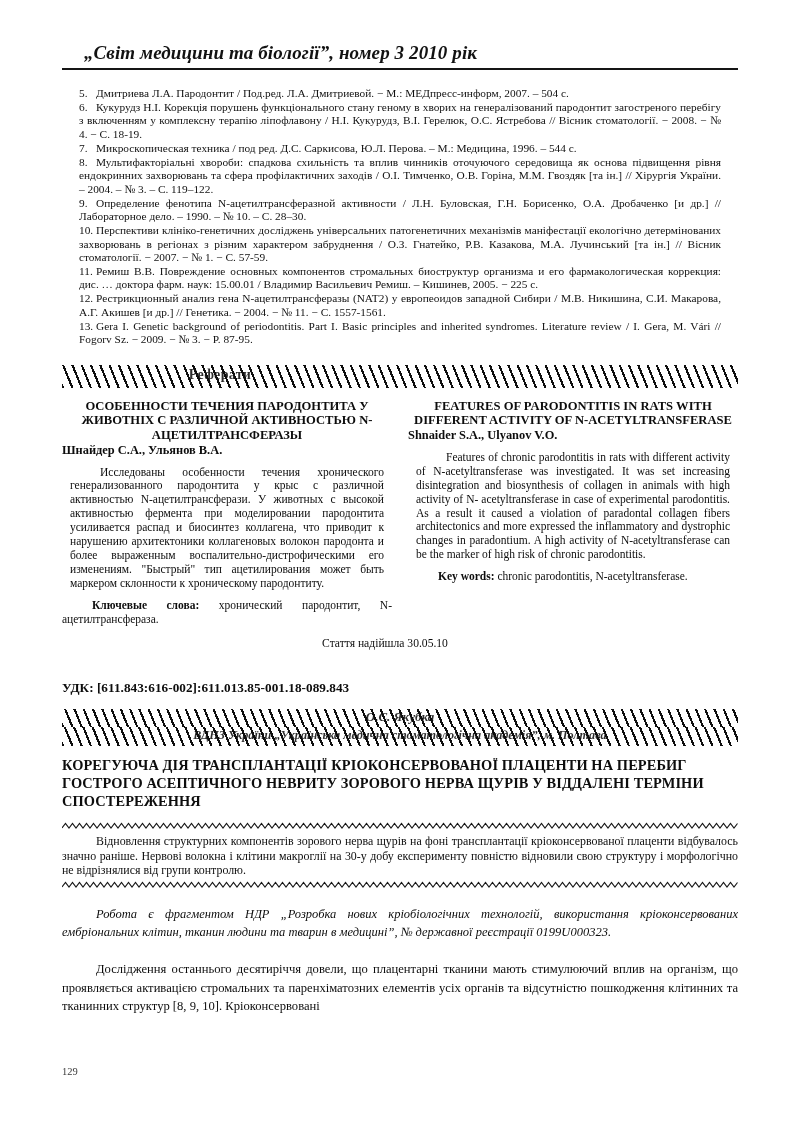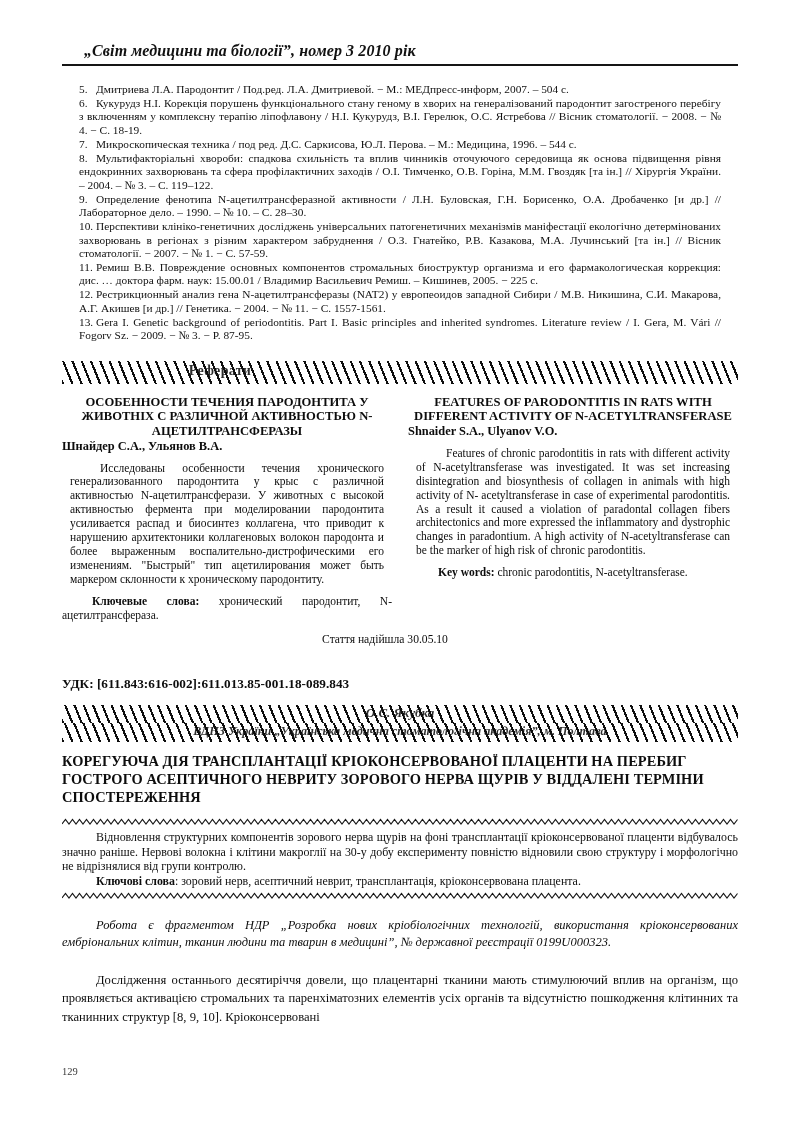--- a/index.html
+++ b/index.html
@@ -30,21 +30,21 @@
     left: 62px;
     top: 42px;
     width: 676px;
   }
 
   
   .runhead {
     font-family: "Liberation Serif", "DejaVu Serif", serif;
     font-style: italic;
     font-weight: bold;
-    font-size: 16px;
+    font-size: 19px;
     letter-spacing: .1px;
     color: #121212;
     padding-left: 22px;
     padding-bottom: 2px;
   }
   .runrule {
     border-bottom: 2px solid #151515;
     margin-top: 2px;
     margin-bottom: 17px;
     width: 100%;
@@ -302,21 +302,20 @@
 
     <div class="art-title">КОРЕГУЮЧА ДІЯ ТРАНСПЛАНТАЦІЇ КРІОКОНСЕРВОВАНОЇ ПЛАЦЕНТИ НА ПЕРЕБИГ ГОСТРОГО АСЕПТИЧНОГО НЕВРИТУ ЗОРОВОГО НЕРВА ЩУРІВ У ВІДДАЛЕНІ ТЕРМІНИ СПОСТЕРЕЖЕННЯ</div>
 
     <div class="wavy">
       <svg viewBox="0 0 676 9" preserveAspectRatio="none" aria-hidden="true">
         <path d="M0 6 L3.5 1.5 L7 6 L10.5 1.5 L14 6 L17.5 1.5 L21 6 L24.5 1.5 L28 6 L31.5 1.5 L35 6 L38.5 1.5 L42 6 L45.5 1.5 L49 6 L52.5 1.5 L56 6 L59.5 1.5 L63 6 L66.5 1.5 L70 6 L73.5 1.5 L77 6 L80.5 1.5 L84 6 L87.5 1.5 L91 6 L94.5 1.5 L98 6 L101.5 1.5 L105 6 L108.5 1.5 L112 6 L115.5 1.5 L119 6 L122.5 1.5 L126 6 L129.5 1.5 L133 6 L136.5 1.5 L140 6 L143.5 1.5 L147 6 L150.5 1.5 L154 6 L157.5 1.5 L161 6 L164.5 1.5 L168 6 L171.5 1.5 L175 6 L178.5 1.5 L182 6 L185.5 1.5 L189 6 L192.5 1.5 L196 6 L199.5 1.5 L203 6 L206.5 1.5 L210 6 L213.5 1.5 L217 6 L220.5 1.5 L224 6 L227.5 1.5 L231 6 L234.5 1.5 L238 6 L241.5 1.5 L245 6 L248.5 1.5 L252 6 L255.5 1.5 L259 6 L262.5 1.5 L266 6 L269.5 1.5 L273 6 L276.5 1.5 L280 6 L283.5 1.5 L287 6 L290.5 1.5 L294 6 L297.5 1.5 L301 6 L304.5 1.5 L308 6 L311.5 1.5 L315 6 L318.5 1.5 L322 6 L325.5 1.5 L329 6 L332.5 1.5 L336 6 L339.5 1.5 L343 6 L346.5 1.5 L350 6 L353.5 1.5 L357 6 L360.5 1.5 L364 6 L367.5 1.5 L371 6 L374.5 1.5 L378 6 L381.5 1.5 L385 6 L388.5 1.5 L392 6 L395.5 1.5 L399 6 L402.5 1.5 L406 6 L409.5 1.5 L413 6 L416.5 1.5 L420 6 L423.5 1.5 L427 6 L430.5 1.5 L434 6 L437.5 1.5 L441 6 L444.5 1.5 L448 6 L451.5 1.5 L455 6 L458.5 1.5 L462 6 L465.5 1.5 L469 6 L472.5 1.5 L476 6 L479.5 1.5 L483 6 L486.5 1.5 L490 6 L493.5 1.5 L497 6 L500.5 1.5 L504 6 L507.5 1.5 L511 6 L514.5 1.5 L518 6 L521.5 1.5 L525 6 L528.5 1.5 L532 6 L535.5 1.5 L539 6 L542.5 1.5 L546 6 L549.5 1.5 L553 6 L556.5 1.5 L560 6 L563.5 1.5 L567 6 L570.5 1.5 L574 6 L577.5 1.5 L581 6 L584.5 1.5 L588 6 L591.5 1.5 L595 6 L598.5 1.5 L602 6 L605.5 1.5 L609 6 L612.5 1.5 L616 6 L619.5 1.5 L623 6 L626.5 1.5 L630 6 L633.5 1.5 L637 6 L640.5 1.5 L644 6 L647.5 1.5 L651 6 L654.5 1.5 L658 6 L661.5 1.5 L665 6 L668.5 1.5 L672 6 L675.5 1.5" fill="none" stroke="#151515" stroke-width="1.1"></path>
       </svg>
     </div>
 
     <p class="art-abs">Відновлення структурних компонентів зорового нерва щурів на фоні трансплантації кріоконсервованої плаценти відбувалось значно раніше. Нервові волокна і клітини макроглії на 30-у добу експерименту повністю відновили свою структуру і морфологічно не відрізнялися від групи контролю.</p>
-    <p class="art-keys"><b>Ключові слова</b><span>: зоровий нерв, асептичний неврит, трансплантація, кріоконсервована плацента.</span></p>
 
     <div class="wavy tight">
       <svg viewBox="0 0 676 9" preserveAspectRatio="none" aria-hidden="true">
         <path d="M0 6 L3.5 1.5 L7 6 L10.5 1.5 L14 6 L17.5 1.5 L21 6 L24.5 1.5 L28 6 L31.5 1.5 L35 6 L38.5 1.5 L42 6 L45.5 1.5 L49 6 L52.5 1.5 L56 6 L59.5 1.5 L63 6 L66.5 1.5 L70 6 L73.5 1.5 L77 6 L80.5 1.5 L84 6 L87.5 1.5 L91 6 L94.5 1.5 L98 6 L101.5 1.5 L105 6 L108.5 1.5 L112 6 L115.5 1.5 L119 6 L122.5 1.5 L126 6 L129.5 1.5 L133 6 L136.5 1.5 L140 6 L143.5 1.5 L147 6 L150.5 1.5 L154 6 L157.5 1.5 L161 6 L164.5 1.5 L168 6 L171.5 1.5 L175 6 L178.5 1.5 L182 6 L185.5 1.5 L189 6 L192.5 1.5 L196 6 L199.5 1.5 L203 6 L206.5 1.5 L210 6 L213.5 1.5 L217 6 L220.5 1.5 L224 6 L227.5 1.5 L231 6 L234.5 1.5 L238 6 L241.5 1.5 L245 6 L248.5 1.5 L252 6 L255.5 1.5 L259 6 L262.5 1.5 L266 6 L269.5 1.5 L273 6 L276.5 1.5 L280 6 L283.5 1.5 L287 6 L290.5 1.5 L294 6 L297.5 1.5 L301 6 L304.5 1.5 L308 6 L311.5 1.5 L315 6 L318.5 1.5 L322 6 L325.5 1.5 L329 6 L332.5 1.5 L336 6 L339.5 1.5 L343 6 L346.5 1.5 L350 6 L353.5 1.5 L357 6 L360.5 1.5 L364 6 L367.5 1.5 L371 6 L374.5 1.5 L378 6 L381.5 1.5 L385 6 L388.5 1.5 L392 6 L395.5 1.5 L399 6 L402.5 1.5 L406 6 L409.5 1.5 L413 6 L416.5 1.5 L420 6 L423.5 1.5 L427 6 L430.5 1.5 L434 6 L437.5 1.5 L441 6 L444.5 1.5 L448 6 L451.5 1.5 L455 6 L458.5 1.5 L462 6 L465.5 1.5 L469 6 L472.5 1.5 L476 6 L479.5 1.5 L483 6 L486.5 1.5 L490 6 L493.5 1.5 L497 6 L500.5 1.5 L504 6 L507.5 1.5 L511 6 L514.5 1.5 L518 6 L521.5 1.5 L525 6 L528.5 1.5 L532 6 L535.5 1.5 L539 6 L542.5 1.5 L546 6 L549.5 1.5 L553 6 L556.5 1.5 L560 6 L563.5 1.5 L567 6 L570.5 1.5 L574 6 L577.5 1.5 L581 6 L584.5 1.5 L588 6 L591.5 1.5 L595 6 L598.5 1.5 L602 6 L605.5 1.5 L609 6 L612.5 1.5 L616 6 L619.5 1.5 L623 6 L626.5 1.5 L630 6 L633.5 1.5 L637 6 L640.5 1.5 L644 6 L647.5 1.5 L651 6 L654.5 1.5 L658 6 L661.5 1.5 L665 6 L668.5 1.5 L672 6 L675.5 1.5" fill="none" stroke="#151515" stroke-width="1.1"></path>
       </svg>
     </div>
 
     <p class="fund">Робота є фрагментом НДР „Розробка нових кріобіологічних технологій, використання кріоконсервованих ембріональних клітин, тканин людини та тварин в медицині”, № державної реєстрації 0199U000323.</p>
 
     <p class="body-par">Дослідження останнього десятиріччя довели, що плацентарні тканини мають стимулюючий вплив на організм, що проявляється активацією стромальних та паренхіматозних елементів усіх органів та відсутністю пошкодження клітинних та тканинних структур [8, 9, 10]. Кріоконсервовані</p>

